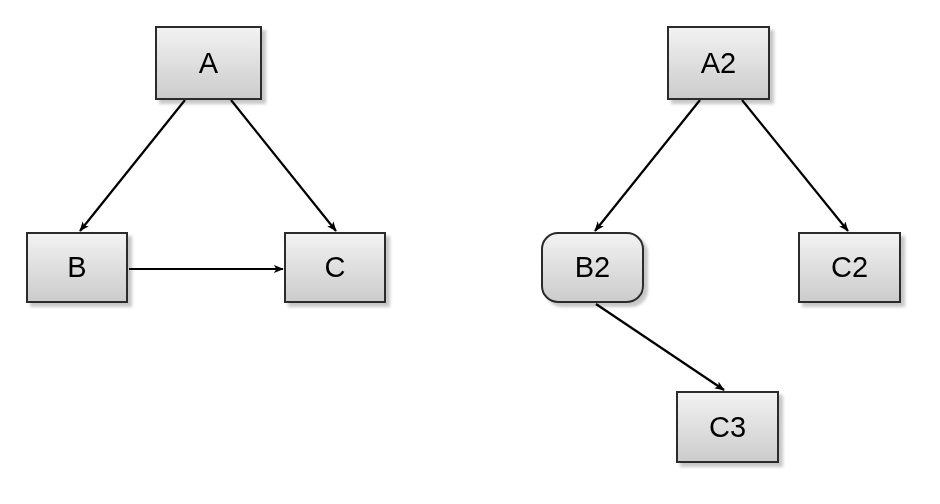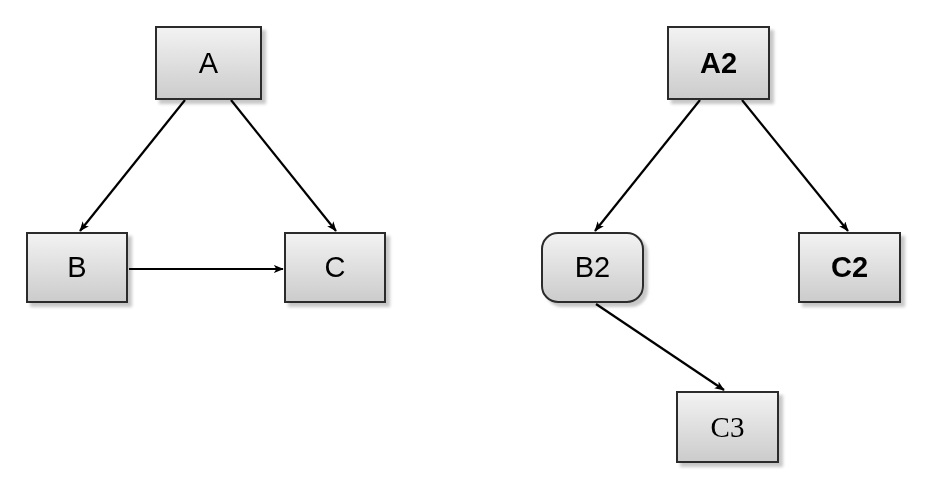--- a/index.html
+++ b/index.html
@@ -71,26 +71,26 @@
       <div class="node" style="left: 155px; top: 26px; width: 107px; height: 74px; border-color: rgb(43, 43, 43); background: linear-gradient(rgb(242, 242, 242) 0%, rgb(204, 204, 204) 100%);">
         <span class="node-label" style="color: rgb(0, 0, 0);">A</span>
       </div>
       <div class="node" style="left: 26px; top: 232px; width: 102px; height: 71px; border-color: rgb(43, 43, 43); background: linear-gradient(rgb(242, 242, 242) 0%, rgb(204, 204, 204) 100%);">
         <span class="node-label" style="color: rgb(0, 0, 0);">B</span>
       </div>
       <div class="node" style="left: 284px; top: 232px; width: 102px; height: 71px; border-color: rgb(43, 43, 43); background: linear-gradient(rgb(242, 242, 242) 0%, rgb(204, 204, 204) 100%);">
         <span class="node-label" style="color: rgb(0, 0, 0);">C</span>
       </div>
       <div class="node" style="left: 667px; top: 26px; width: 103px; height: 74px; border-color: rgb(43, 43, 43); background: linear-gradient(rgb(242, 242, 242) 0%, rgb(204, 204, 204) 100%);">
-        <span class="node-label" style="color: rgb(0, 0, 0); font-weight: bold;">A2</span>
+        <span class="node-label" style="color: rgb(0, 0, 0);">A2</span>
       </div>
       <div class="node" style="left: 541px; top: 232px; width: 103px; height: 71px; border-color: rgb(43, 43, 43); background: linear-gradient(rgb(242, 242, 242) 0%, rgb(204, 204, 204) 100%); border-radius: 17px;">
         <span class="node-label" style="color: rgb(0, 0, 0);">B2</span>
       </div>
-      <div class="node" style="left: 798px; top: 232px; width: 103px; height: 71px; border-color: rgb(43, 43, 43); background: linear-gradient(rgb(242, 242, 242) 0%, rgb(204, 204, 204) 100%); font-weight: bold;">
+      <div class="node" style="left: 798px; top: 232px; width: 103px; height: 71px; border-color: rgb(43, 43, 43); background: linear-gradient(rgb(242, 242, 242) 0%, rgb(204, 204, 204) 100%);">
         <span class="node-label" style="color: rgb(0, 0, 0);">C2</span>
       </div>
       <div class="node" style="left: 676px; top: 391px; width: 103px; height: 72px; border-color: rgb(43, 43, 43); background: linear-gradient(rgb(242, 242, 242) 0%, rgb(204, 204, 204) 100%);">
-        <span class="node-label" style="color: rgb(0, 0, 0); font-family: Liberation Serif, serif;">C3</span>
+        <span class="node-label" style="color: rgb(0, 0, 0);">C3</span>
       </div>
     </div>
 
 </div>
 
 </body></html>

